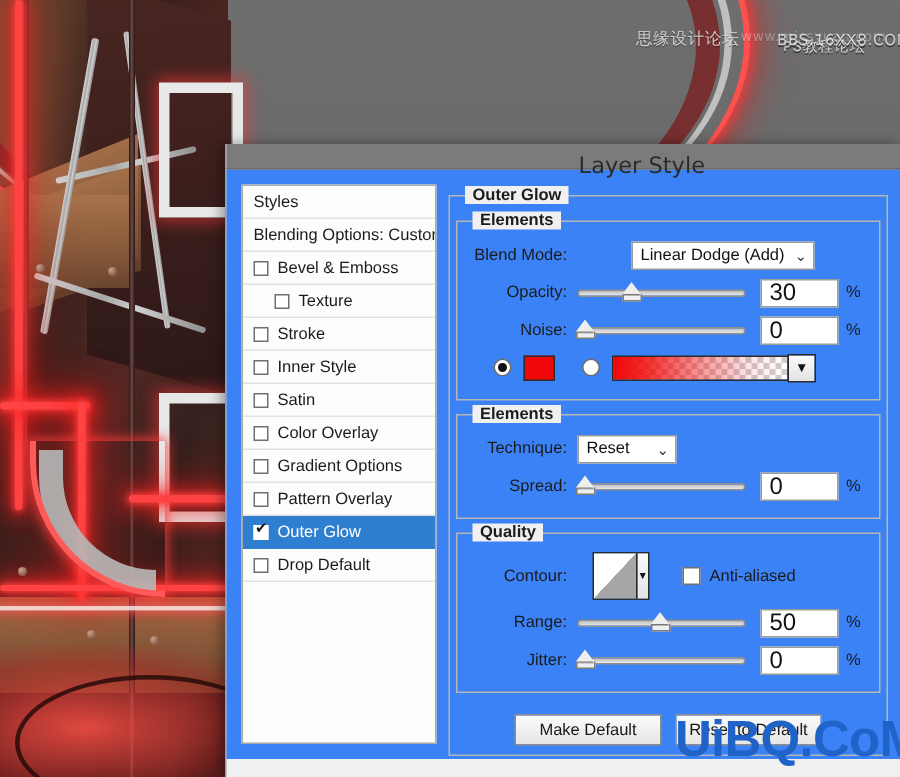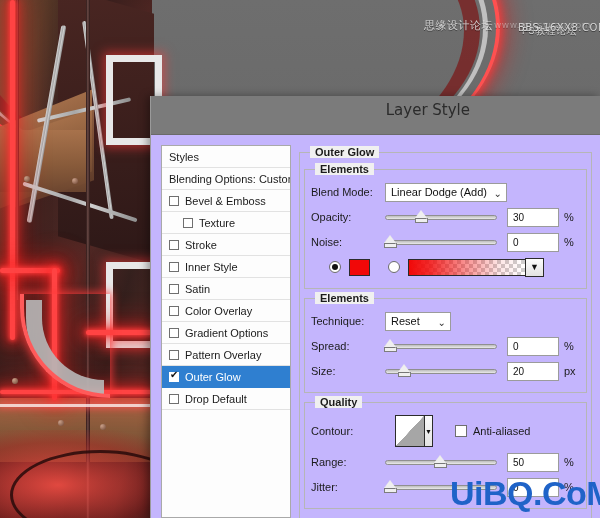--- a/index.html
+++ b/index.html
@@ -97,36 +97,36 @@
   
   #dialog {
     position: absolute;
     left: 150px; top: 96px;
     width: 450px; height: 422px;
     background: #f0f0f0;
     border-left: 1px solid #9a9a9a;
     box-shadow: -3px 0 8px rgba(0,0,0,.35);
   }
   #titlebar {
-    height: 39px;
+    height: 17px;
     background: #7b7b7b;
     border-bottom: 1px solid #6a6a6a;
     position: relative;
   }
   #title-text {
     position: absolute;
     right: 130px; top: 5px;
     font-size: 15px;
     color: #2b2b2b;
     font-family: "DejaVu Sans", sans-serif;
   }
   #body {
     display: flex;
     height: 393px;
-    background: #c4b5fd;
+    background: #3b82f6;
   }
 
   
   #styles-panel {
     width: 145px;
     margin: 10px 0 10px 10px;
     background: #fdfdfd;
     border: 1px solid #a9a9a9;
     font-size: 11px;
     color: #1b1b1b;
@@ -184,21 +184,21 @@
   }
   .group.outer { margin-top: 11px; padding: 12px 4px 6px 4px; }
 
   .row {
     display: flex; align-items: center;
     height: 24px;
     margin-bottom: 1px;
   }
   .lbl {
     width: 74px;
-    text-align: left;
+    text-align: right;
     padding-right: 7px;
     flex: none;
     font-size: 11px;
   }
 
   select, .fakeselect {
     height: 19px;
     border: 1px solid #9b9b9b;
     background: #fff;
     font-size: 11px;
@@ -207,21 +207,21 @@
     padding: 0 18px 0 5px;
     line-height: 17px;
     position: relative;
     display: inline-block;
     white-space: nowrap;
   }
   .fakeselect .chev {
     position: absolute; right: 4px; top: 1px;
     font-size: 10px; color: #333;
   }
-  .fs-blend { width: 122px; }
+  .fs-blend { width: 122px; margin-left: 36px; }
   .fs-tech  { width: 66px; }
 
   .slider {
     position: relative;
     height: 16px;
     flex: none;
     display: flex; align-items: center;
   }
   .slider .track {
     position: absolute;
@@ -252,21 +252,21 @@
     background: #efefef;
     border: 1px solid #7d7d7d;
     border-top: none;
     box-sizing: border-box;
   }
 
   .numbox {
     width: 52px; height: 19px;
     border: 1px solid #9b9b9b;
     background: #fff;
-    font-size: 10px;
+    font-size: 16px;
     padding-left: 5px;
     line-height: 17px;
     color: #111;
     margin-left: 10px;
     flex: none;
     overflow: hidden;
   }
   .unit { margin-left: 5px; width: 16px; flex: none; font-size: 11px; }
 
   
@@ -531,29 +531,20 @@
             <div class="row">
               <span class="lbl">Spread:</span>
               <span class="slider" style="width:112px;">
                 <span class="track"></span>
                 <span class="thumb" style="left:-1px;"></span>
               </span>
               <span class="numbox">0</span>
               <span class="unit">%</span>
             </div>
 
-            <div class="row">
-              <span class="lbl">Size:</span>
-              <span class="slider" style="width:112px;">
-                <span class="track"></span>
-                <span class="thumb" style="left:13px;"></span>
-              </span>
-              <span class="numbox">20</span>
-              <span class="unit">px</span>
-            </div>
           </div>
 
           <div class="group">
             <span class="legend">Quality</span>
 
             <div class="row" style="height:36px;">
               <span class="lbl">Contour:</span>
               <span class="contour-box">
                 <span class="contour-img"></span>
                 <span class="contour-arrow">▼</span>

